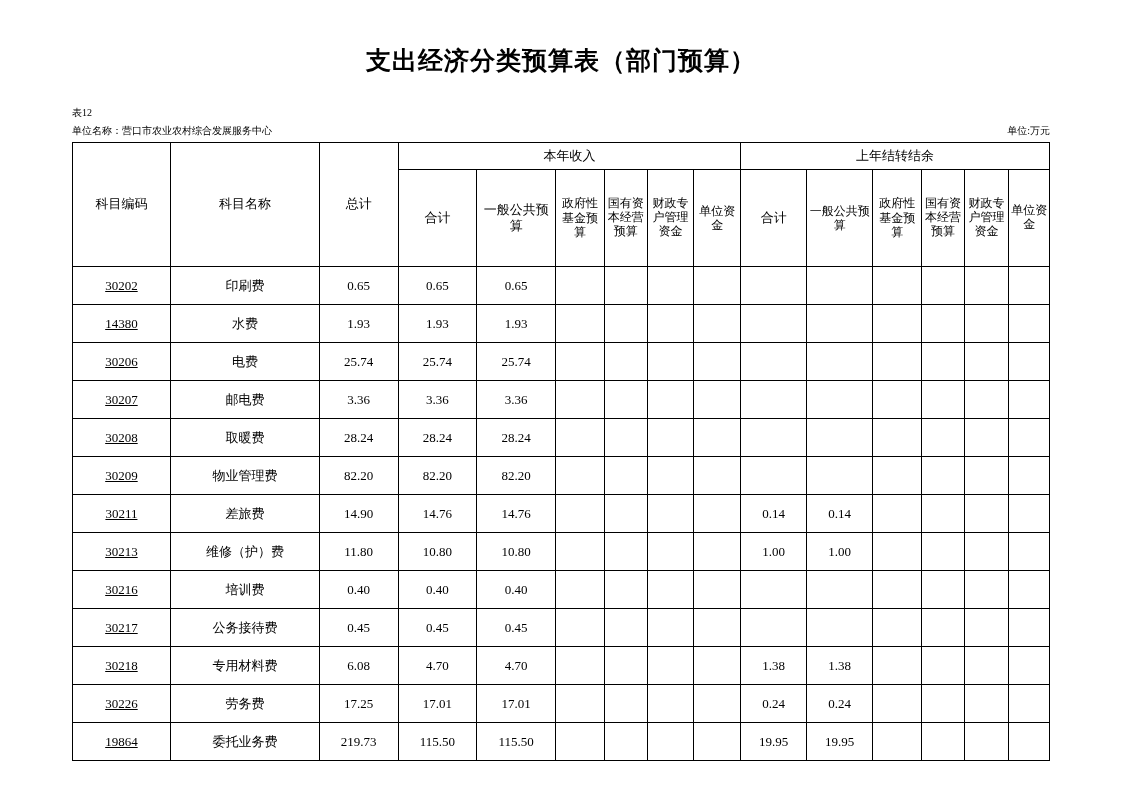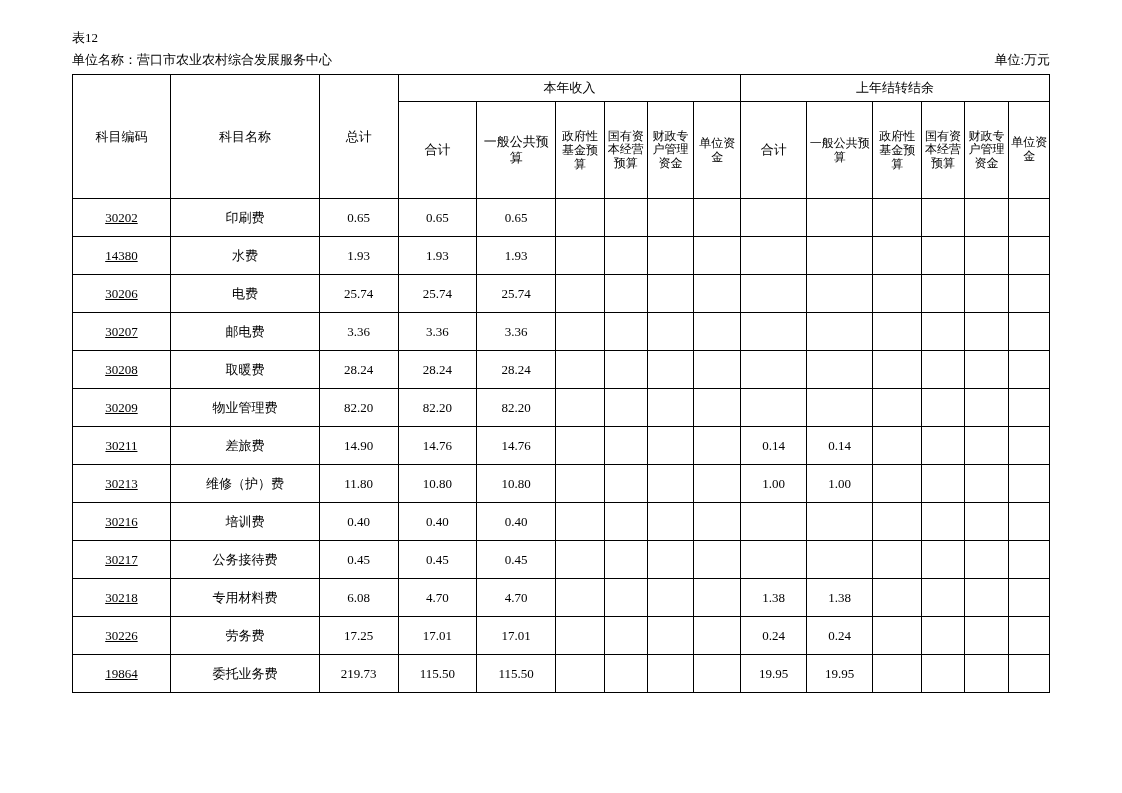--- a/index.html
+++ b/index.html
@@ -25,21 +25,21 @@
     text-align: center;
     font-size: 25px;
     font-weight: bold;
     letter-spacing: 1px;
     margin-top: 44px;
     font-family: "Liberation Serif", "DejaVu Serif", serif;
   }
   .meta {
     margin: 0 auto;
     width: 978px;
-    font-size: 13px;
+    font-size: 10px;
     line-height: 1.55;
   }
   .meta-row1 {
     margin-top: 28px;
   }
   .meta-row2 {
     display: flex;
     justify-content: space-between;
     align-items: flex-end;
     margin-top: 2px;
@@ -115,20 +115,21 @@
   col.c-gov2   { width: 46px; }
   col.c-soe2   { width: 40px; }
   col.c-fin2   { width: 42px; }
   col.c-unit2  { width: 38px; }
 </style>
 </head>
 <body>
 
 <div class="page">
 
+  <div class="title">支出经济分类预算表（部门预算）</div>
 
   <div class="meta">
     <div class="meta-row1">表12</div>
     <div class="meta-row2">
       <div>
         <span>单位名称：</span><span>营口市农业农村综合发展服务中心</span>
       </div>
       <div>单位:万元</div>
     </div>
   </div>

